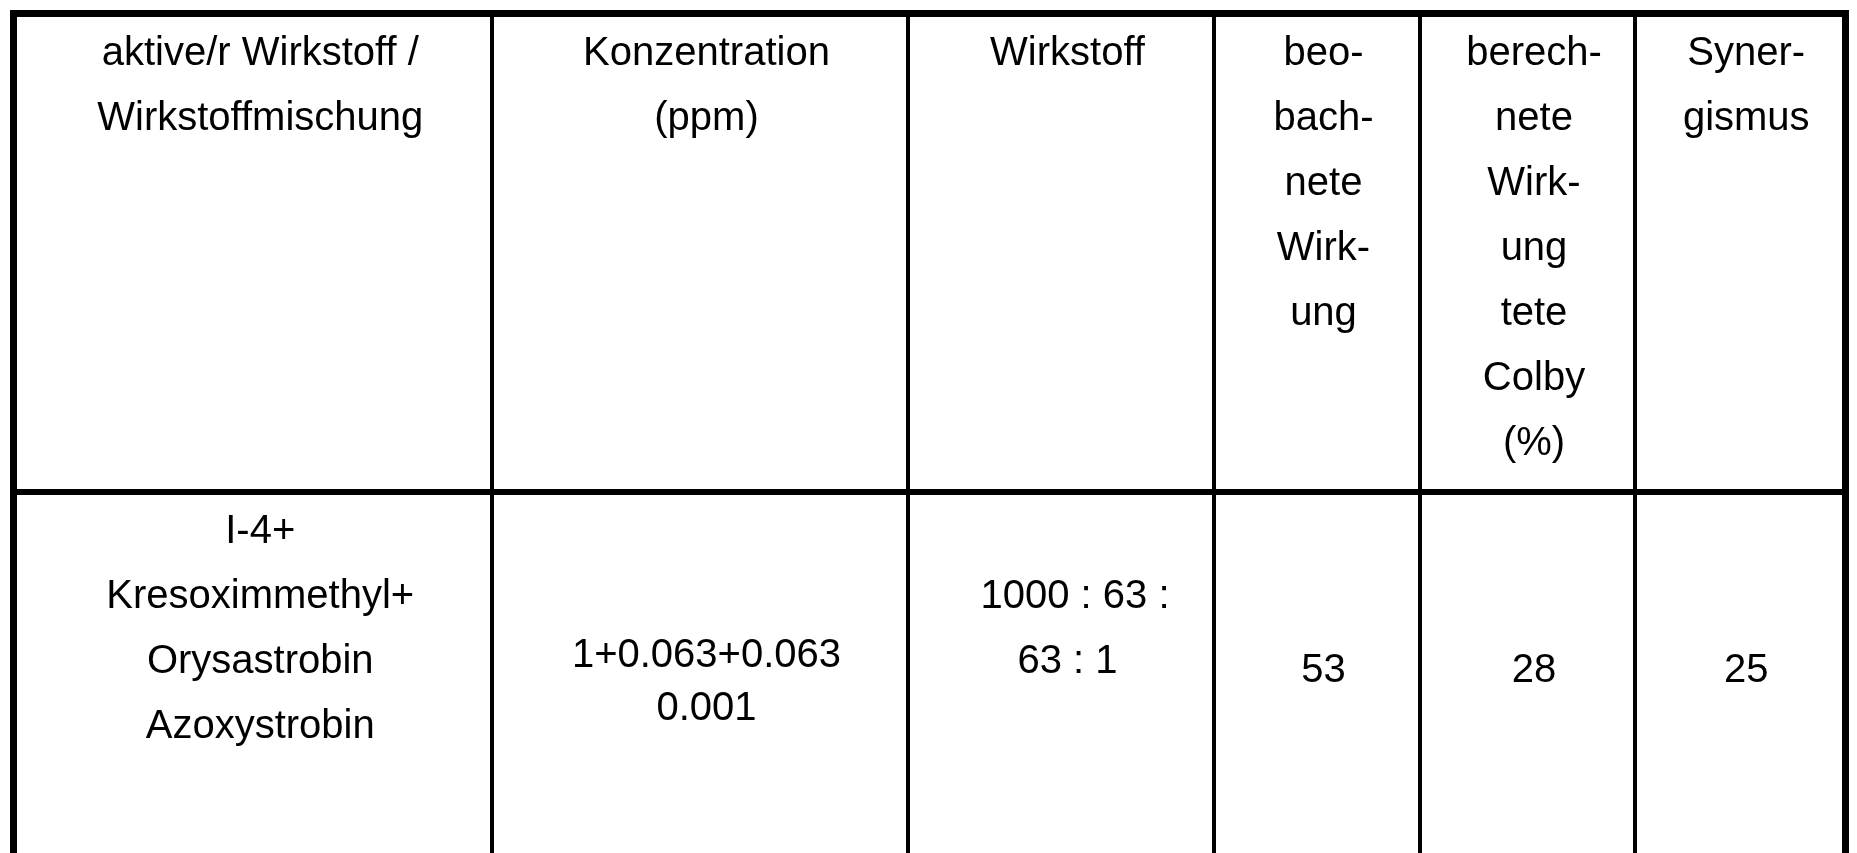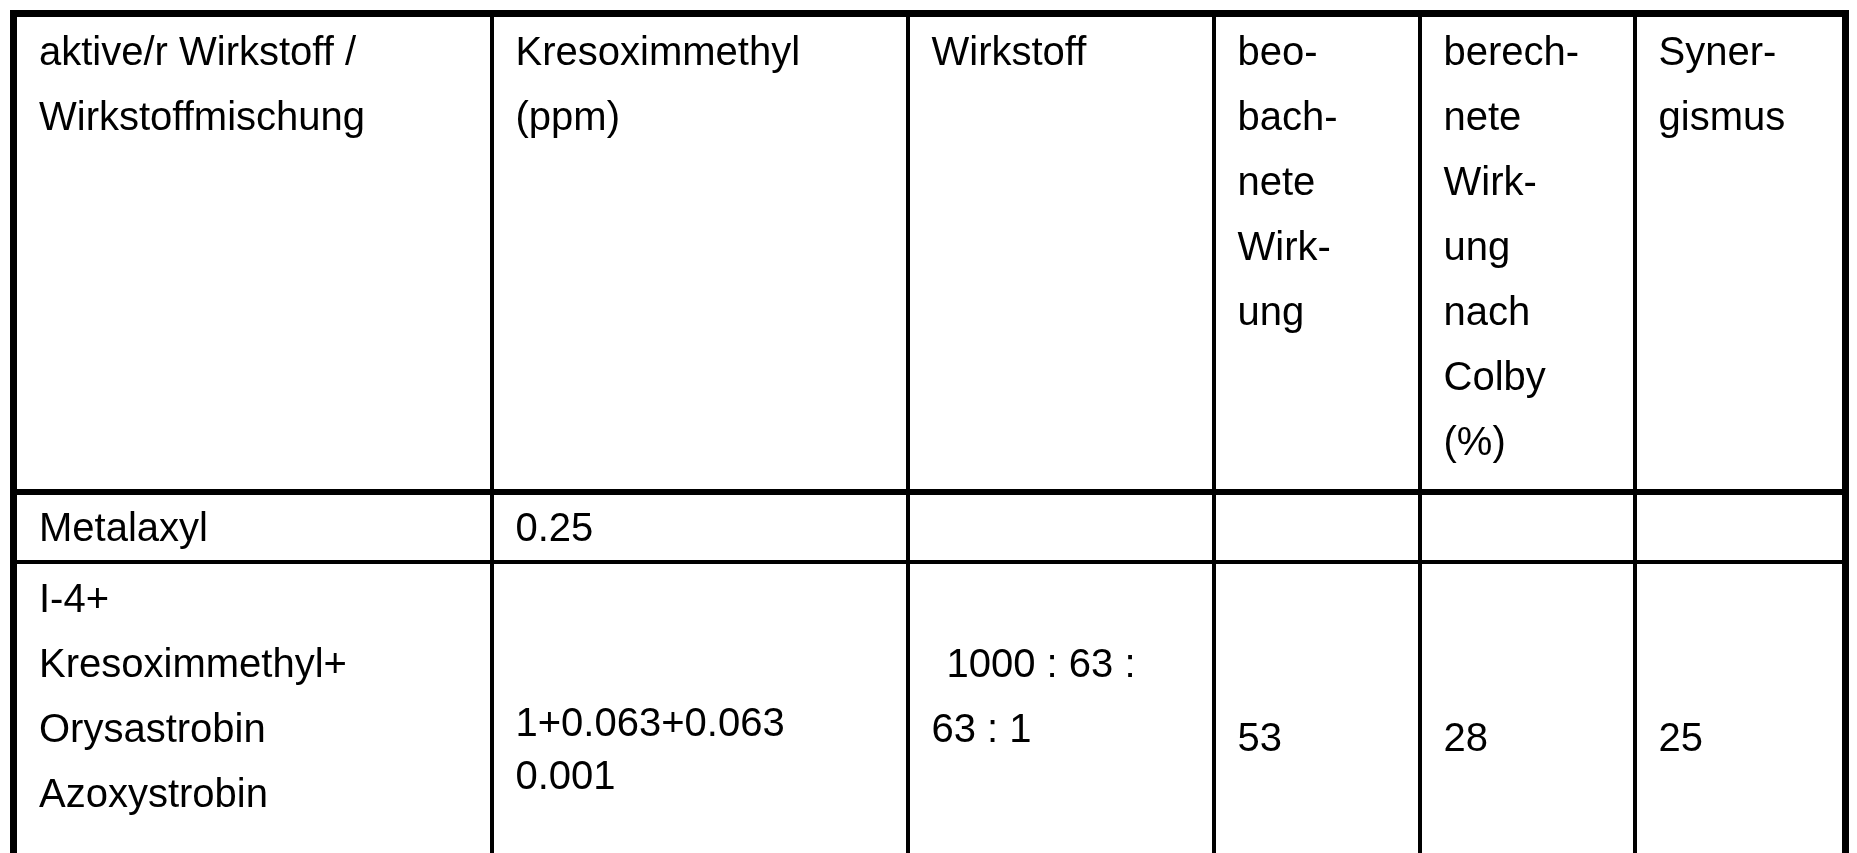--- a/index.html
+++ b/index.html
@@ -7,20 +7,21 @@
     padding: 0;
     background: #ffffff;
   }
   .page {
     position: relative;
     width: 1857px;
     height: 853px;
     background: #ffffff;
     font-family: "Liberation Sans", sans-serif;
     color: #000000;
+    text-align: center;
   }
   table.ptable {
     position: absolute;
     left: 10px;
     top: 10px;
     border-collapse: collapse;
     table-layout: fixed;
     width: 1832px;
     border: 7px solid #000000;
   }
@@ -57,45 +58,37 @@
       <col style="width:416px">
       <col style="width:306px">
       <col style="width:206px">
       <col style="width:215px">
       <col style="width:211px">
     </colgroup>
     <tbody>
       <tr class="header-row">
         <td>aktive/r Wirkstoff /
 Wirkstoffmischung</td>
-        <td>Kresoximmethyl
+        <td>Konzentration
 (ppm)</td>
         <td>Wirkstoff</td>
         <td>beo-
 bach-
 nete
 Wirk-
 ung</td>
         <td>berech-
 nete
 Wirk-
 ung
-nach
+tete
 Colby
 (%)</td>
         <td>Syner-
 gismus</td>
-      </tr>
-      <tr class="row-1">
-        <td>Metalaxyl</td>
-        <td>0.25</td>
-        <td></td>
-        <td></td>
-        <td></td>
-        <td></td>
       </tr>
       <tr class="row-2">
         <td class="r2-wirkstoff">I-4+
 Kresoximmethyl+
 Orysastrobin
 Azoxystrobin</td>
         <td class="r2-konzentration">1+0.063+0.063
 0.001</td>
         <td class="r2-mischung">1000 : 63 :
 63 : 1</td>

